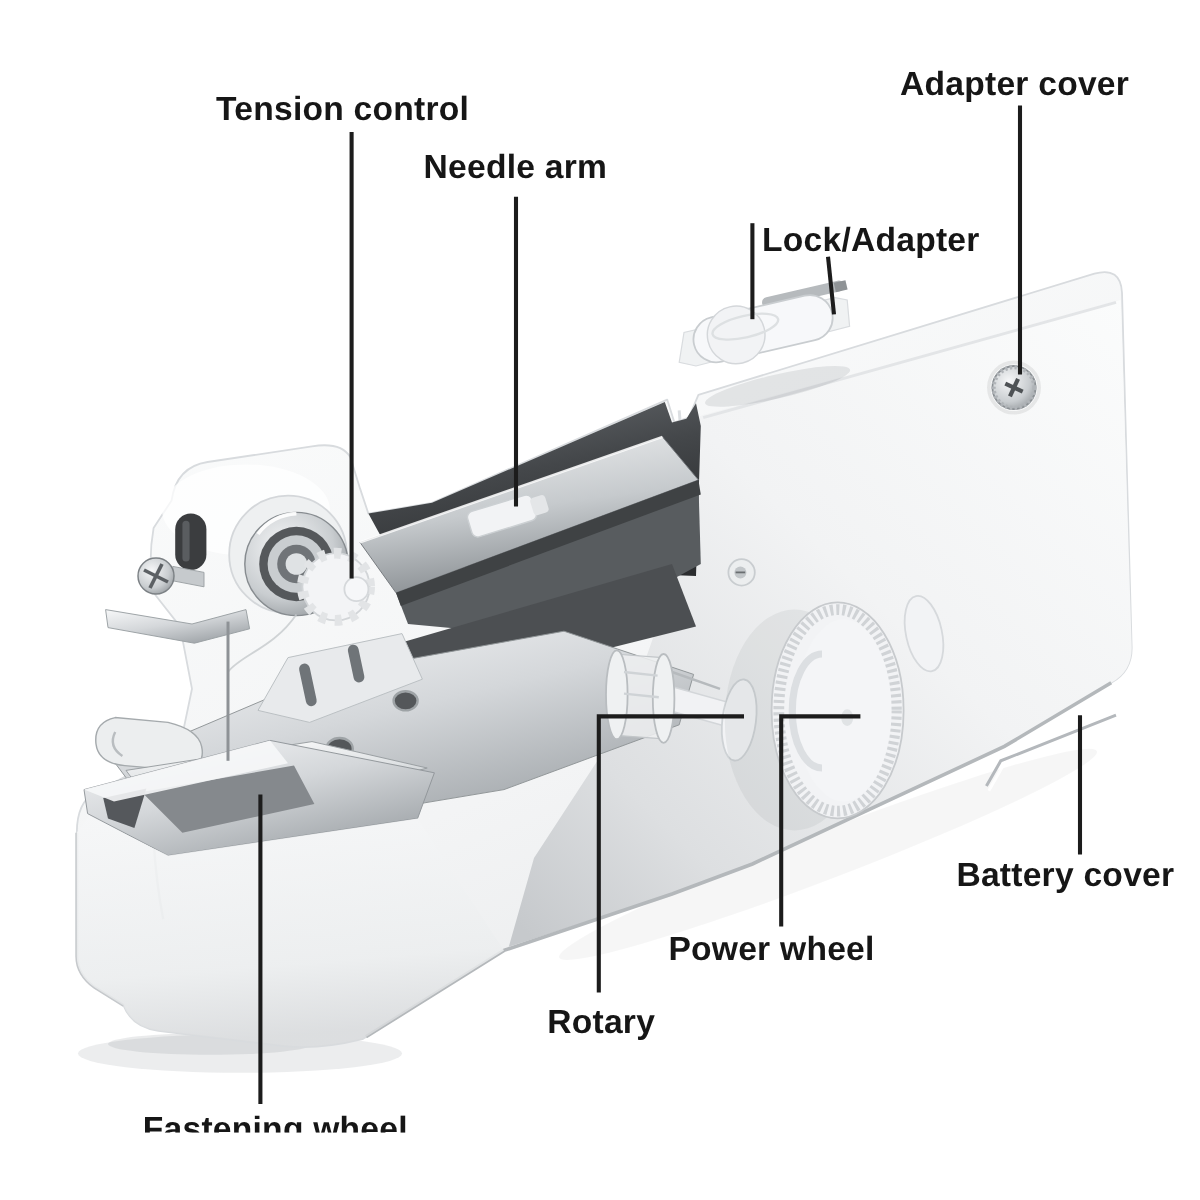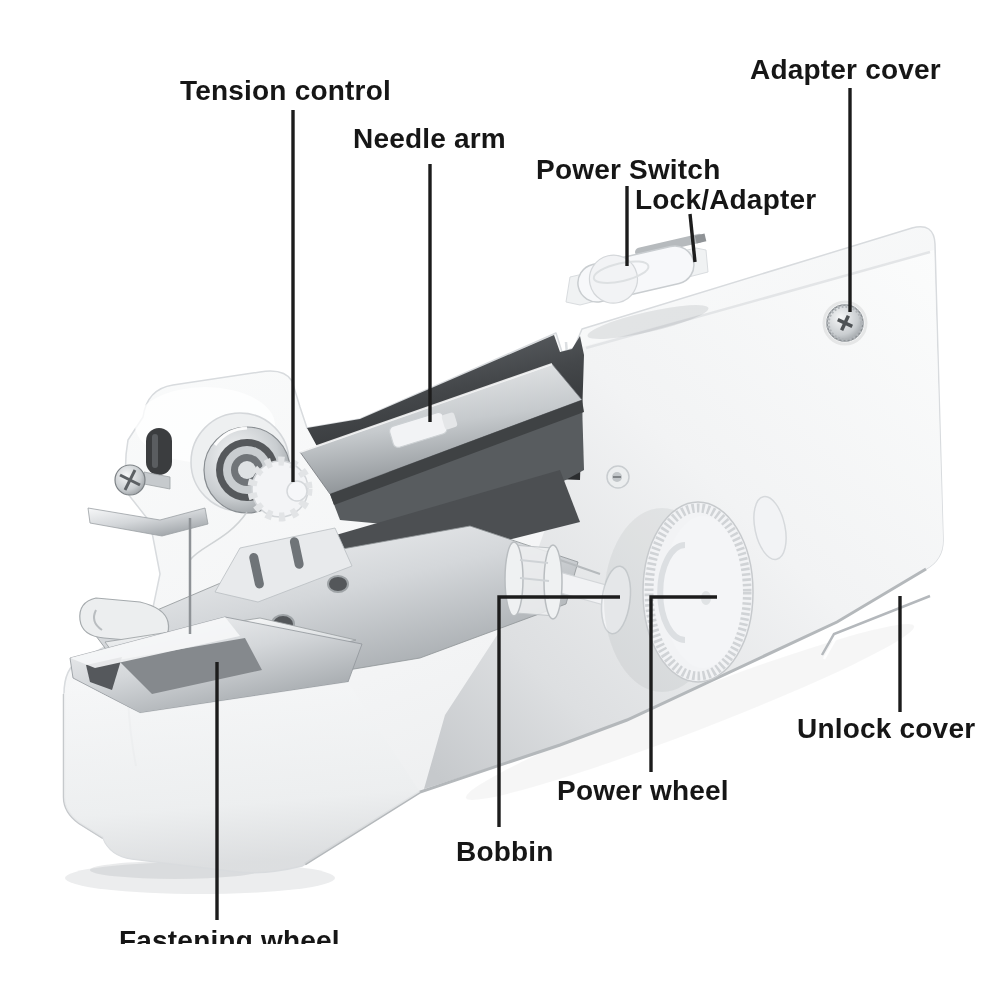--- a/index.html
+++ b/index.html
@@ -219,20 +219,19 @@
       <path d="M 850,88 L 850,312"></path>
       <path d="M 900,596 L 900,712"></path>
       <path d="M 717,597 L 651,597 L 651,772"></path>
       <path d="M 620,597 L 499,597 L 499,827"></path>
       <path d="M 217,662 L 217,920"></path>
     </g>
   </svg>
 
   <div class="label" style="left:180px;top:76px">Tension control</div>
   <div class="label" style="left:353px;top:124px">Needle arm</div>
-  <div class="label" style="left:536px;top:155px">Power Switch</div>
   <div class="label" style="left:635px;top:185px">Lock/Adapter</div>
   <div class="label" style="left:750px;top:55px">Adapter cover</div>
-  <div class="label" style="left:797px;top:714px">Unlock cover</div>
+  <div class="label" style="left:797px;top:714px">Battery cover</div>
   <div class="label" style="left:557px;top:776px">Power wheel</div>
-  <div class="label" style="left:456px;top:837px">Bobbin</div>
+  <div class="label" style="left:456px;top:837px">Rotary</div>
   <div class="label" style="left:119px;top:926px">Fastening wheel</div>
 </div>
 
 </body></html>

